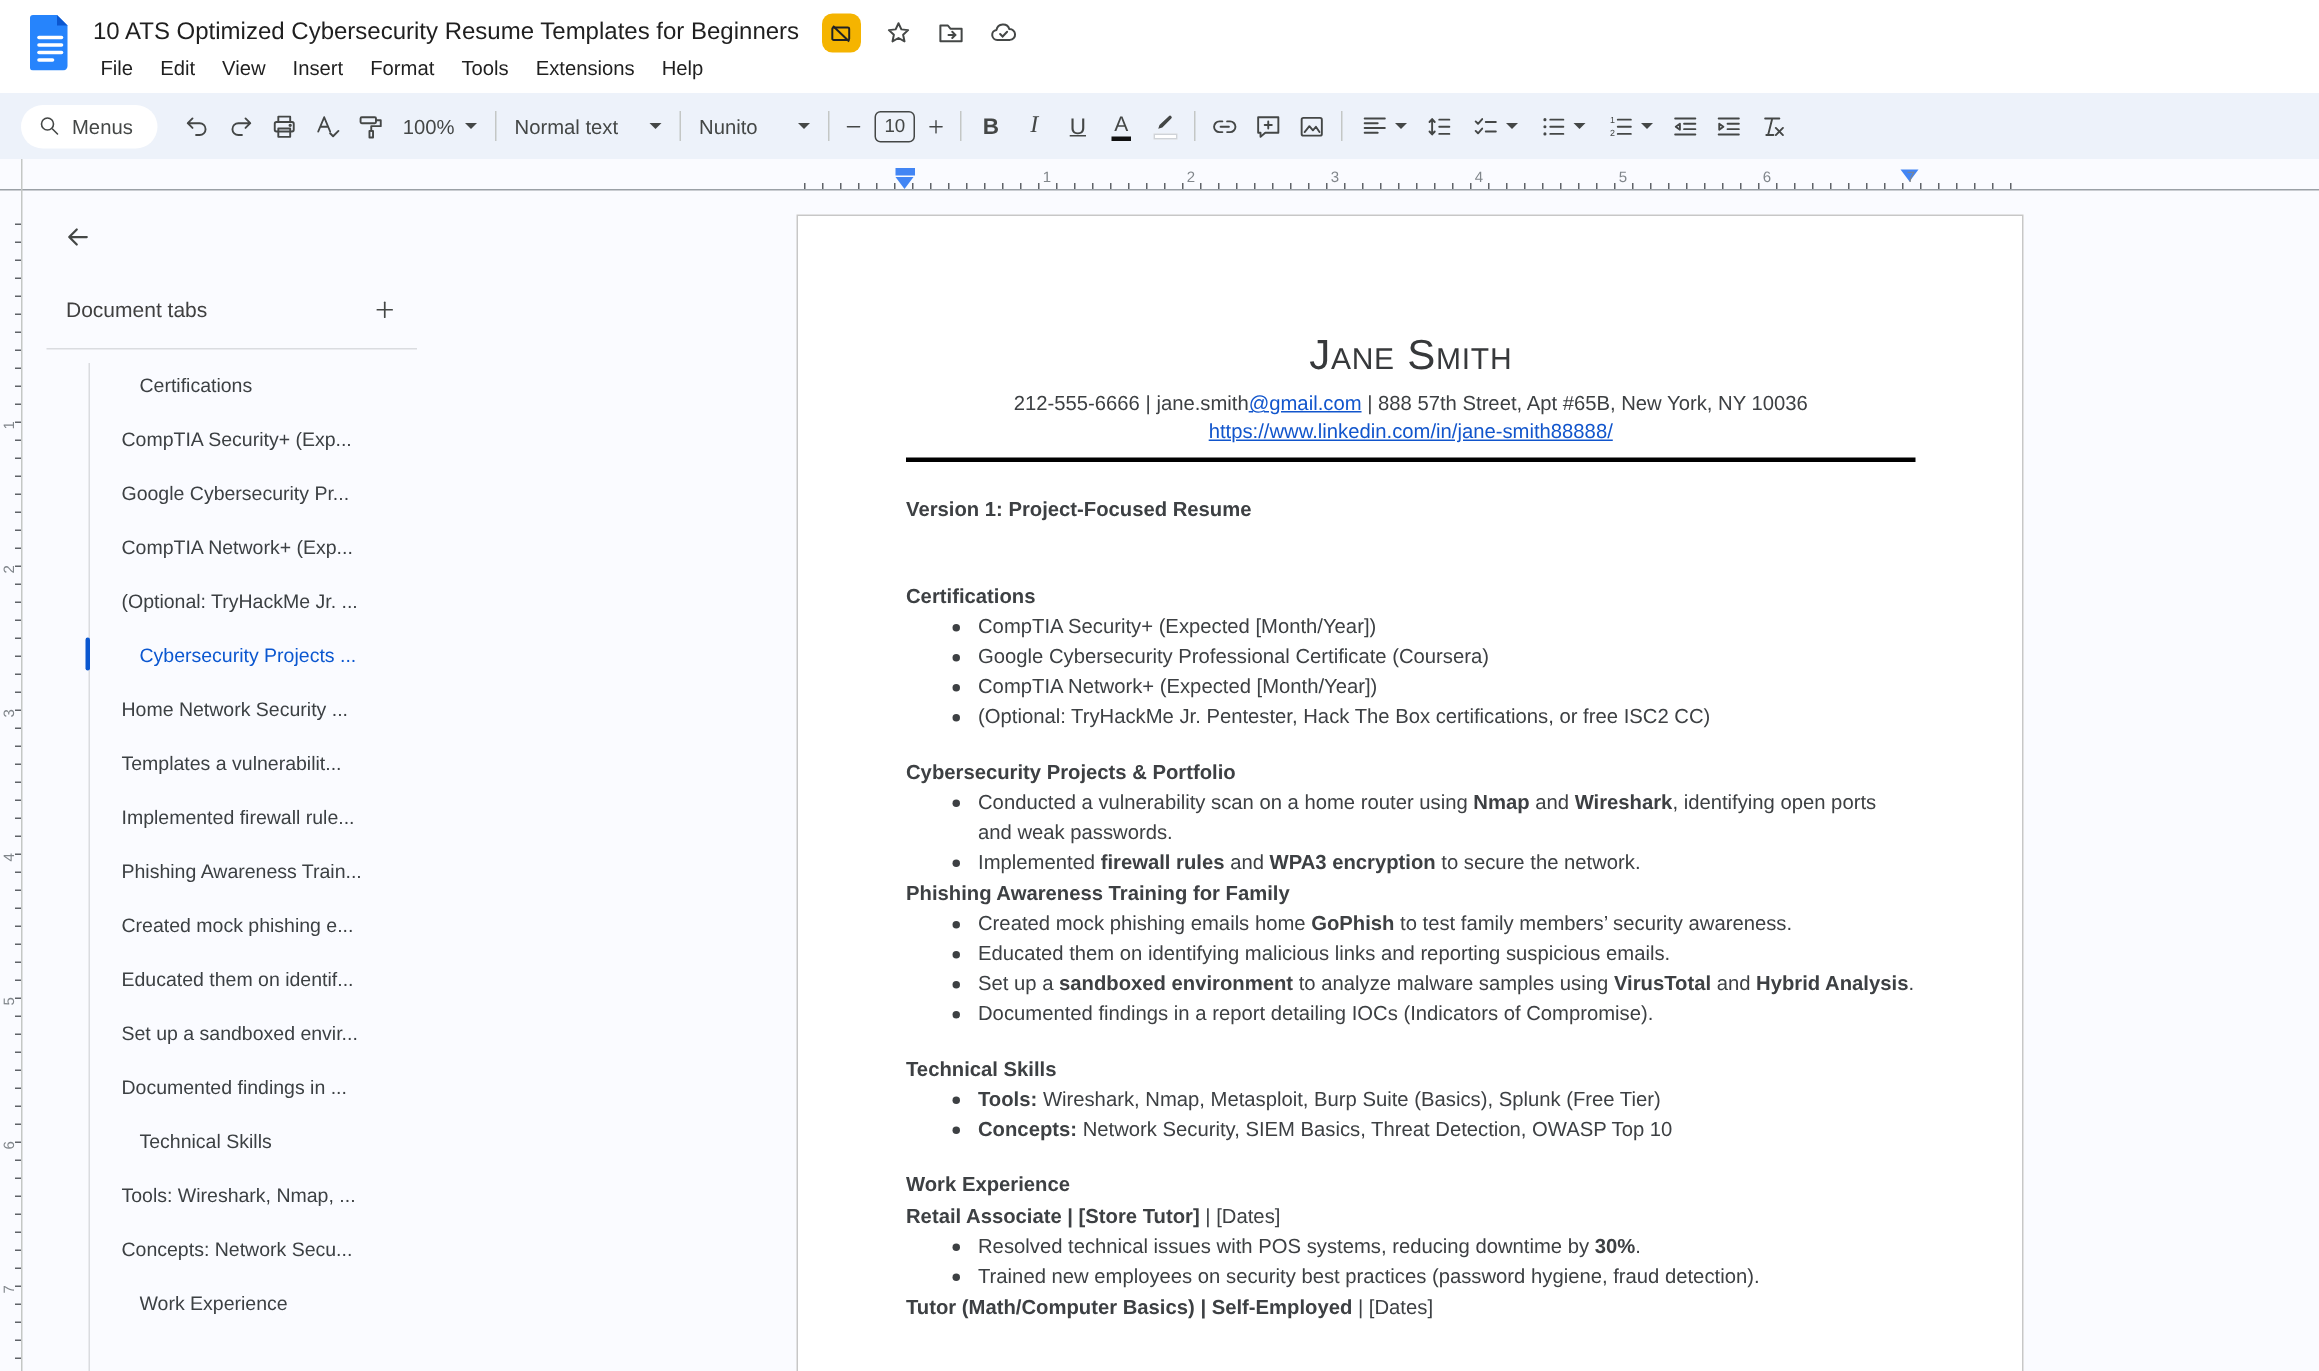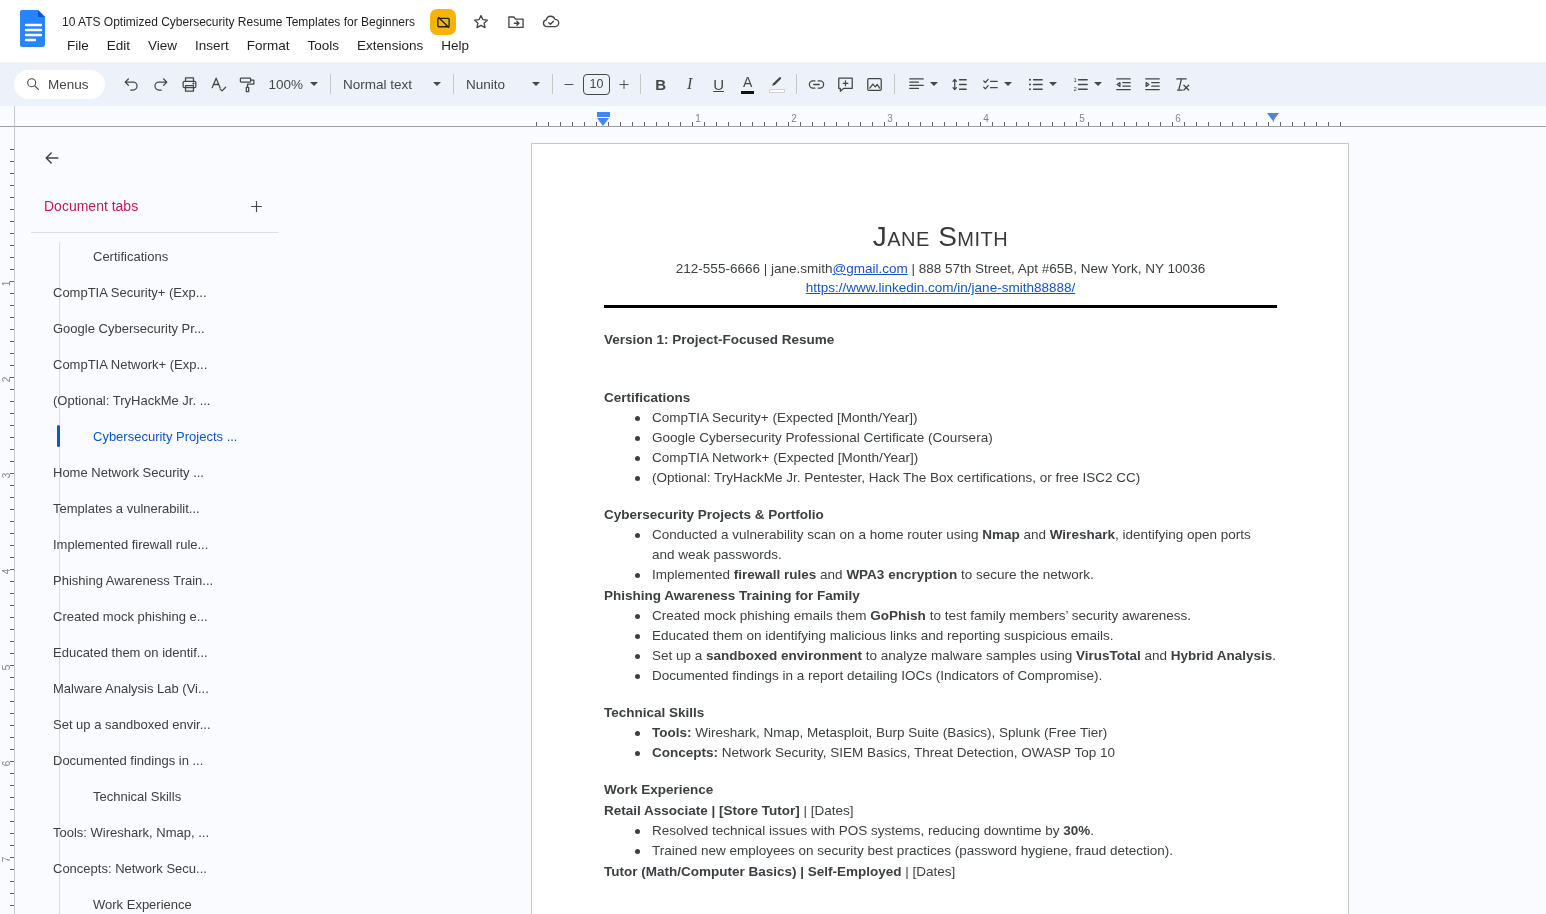--- a/index.html
+++ b/index.html
@@ -4,21 +4,21 @@
 <style>
   * { margin:0; padding:0; box-sizing:border-box; }
   html,body { width:1546px; height:914px; overflow:hidden; background:#fff;
               font-family:"Liberation Sans", sans-serif; }
   .app { position:relative; width:1546px; height:914px; background:#fff; overflow:hidden; }
 
   
   .titlebar { position:absolute; left:0; top:0; width:100%; height:62px; background:#fff; }
   .docs-logo { position:absolute; left:20px; top:10px; width:27px; height:37px; }
   .title-row { position:absolute; left:62px; top:9px; display:flex; align-items:center; gap:15px; }
-  .doc-title { font-size:12px; color:#1f1f1f; white-space:nowrap; }
+  .doc-title { font-size:16px; color:#1f1f1f; white-space:nowrap; }
   .badge { width:26px; height:26px; border-radius:7px; background:#f5b400; display:flex; align-items:center; justify-content:center; }
   .tb-ic { width:20px; height:20px; }
   .menubar { position:absolute; left:58px; top:36px; display:flex; }
   .menu-item { font-size:13.5px; color:#1f1f1f; padding:2px 9px; border-radius:9px; cursor:default; }
 
   
   .toolbar { position:absolute; left:0; top:62px; width:100%; height:44px; background:#edf2fa;
              display:flex; align-items:center; padding-left:14px; }
   .menus-pill { height:29px; background:#fff; border-radius:15px; display:flex; align-items:center;
                 gap:7px; padding:0 16px 0 11px; margin-right:12px; }
@@ -48,28 +48,28 @@
               border-top:8px solid #4285f4; top:12px; }
 
   
   .vruler { position:absolute; left:0; top:0; width:15px; height:100%; border-right:1px solid #c4c7c5; }
   .vtick { position:absolute; right:0; height:1px; background:#5f6368; }
   .vnum { position:absolute; right:4px; font-size:10px; color:#80868b; transform:rotate(-90deg); transform-origin:center; }
 
   
   .sidebar { position:absolute; left:16px; top:0; width:282px; height:100%; }
   .back-btn { position:absolute; left:22px; top:38px; width:28px; height:28px; display:flex; align-items:center; justify-content:center; }
-  .sb-head { position:absolute; left:28px; top:92px; font-size:14px; color:#be185d; font-weight:500; }
+  .sb-head { position:absolute; left:28px; top:92px; font-size:14px; color:#404040; font-weight:500; }
   .sb-plus { position:absolute; left:226px; top:86px; width:28px; height:28px; display:flex; align-items:center; justify-content:center; }
   .sb-div { position:absolute; left:15px; top:126px; width:247px; height:1px; background:#dadce0; }
   .sb-guide { position:absolute; left:43px; top:136px; bottom:0; width:1px; background:#dadce0; }
   .sb-items { position:absolute; left:0; top:132px; width:282px; }
   .tab-item { position:relative; height:36px; display:flex; align-items:center; font-size:13px; color:#3c4043; }
   .tab-item .t-label { white-space:nowrap; overflow:hidden; }
-  .tab-item.lvl0 .t-label { margin-left:37px; }
+  .tab-item.lvl0 .t-label { margin-left:65px; }
   .tab-item.lvl1 .t-label { margin-left:77px; }
   .tab-item.active { color:#0b57d0; }
   .tab-item.active::before { content:""; position:absolute; left:41px; top:7px; width:3px; height:22px; border-radius:2px; background:#0b57d0; }
 
   
   .page { position:absolute; left:531px; top:37px; width:818px; height:900px; background:#fff; border:1px solid #c7c7c7; }
   .doc-body { position:absolute; left:0; top:0; width:100%; padding:78px 71px 0 72px; color:#3d4043; font-size:13.5px; line-height:20px; }
   .doc-name { text-align:center; font-variant:small-caps; font-size:28px; letter-spacing:0.5px; color:#37393b; line-height:30px; margin-bottom:8px; }
   .doc-center { text-align:center; line-height:18px; margin-bottom:1px; }
   .doc-link { color:#1155cc; text-decoration:underline; cursor:pointer;margin-top:48px; }
@@ -494,23 +494,20 @@
           <div class="tab-item lvl0">
             <span class="t-label">Phishing Awareness Train...</span>
           </div>
           <div class="tab-item lvl0">
             <span class="t-label">Created mock phishing e...</span>
           </div>
           <div class="tab-item lvl0">
             <span class="t-label">Educated them on identif...</span>
           </div>
           <div class="tab-item lvl0">
-            <span class="t-label">Malware Analysis Lab (Vi...</span>
-          </div>
-          <div class="tab-item lvl0">
             <span class="t-label">Set up a sandboxed envir...</span>
           </div>
           <div class="tab-item lvl0">
             <span class="t-label">Documented findings in ...</span>
           </div>
           <div class="tab-item lvl1">
             <span class="t-label">Technical Skills</span>
           </div>
           <div class="tab-item lvl0">
             <span class="t-label">Tools: Wireshark, Nmap, ...</span>
@@ -557,21 +554,21 @@
             <span class="bdot"></span>
             <span class="btext"><span>Conducted a vulnerability scan on a home router using </span><span class="b">Nmap</span><span> and </span><span class="b">Wireshark</span><span>, identifying open ports and weak passwords.</span></span>
           </div>
           <div class="doc-bullet">
             <span class="bdot"></span>
             <span class="btext"><span>Implemented </span><span class="b">firewall rules</span><span> and </span><span class="b">WPA3 encryption</span><span> to secure the network.</span></span>
           </div>
           <div class="doc-heading"><span>Phishing Awareness Training for Family</span></div>
           <div class="doc-bullet">
             <span class="bdot"></span>
-            <span class="btext"><span>Created mock phishing emails them </span><span class="b">GoPhish</span><span> to test family members’ security awareness.</span></span>
+            <span class="btext"><span>Created mock phishing emails home </span><span class="b">GoPhish</span><span> to test family members’ security awareness.</span></span>
           </div>
           <div class="doc-bullet">
             <span class="bdot"></span>
             <span class="btext"><span>Educated them on identifying malicious links and reporting suspicious emails.</span></span>
           </div>
           <div class="doc-bullet">
             <span class="bdot"></span>
             <span class="btext"><span>Set up a </span><span class="b">sandboxed environment</span><span> to analyze malware samples using </span><span class="b">VirusTotal</span><span> and </span><span class="b">Hybrid Analysis</span><span>.</span></span>
           </div>
           <div class="doc-bullet">

